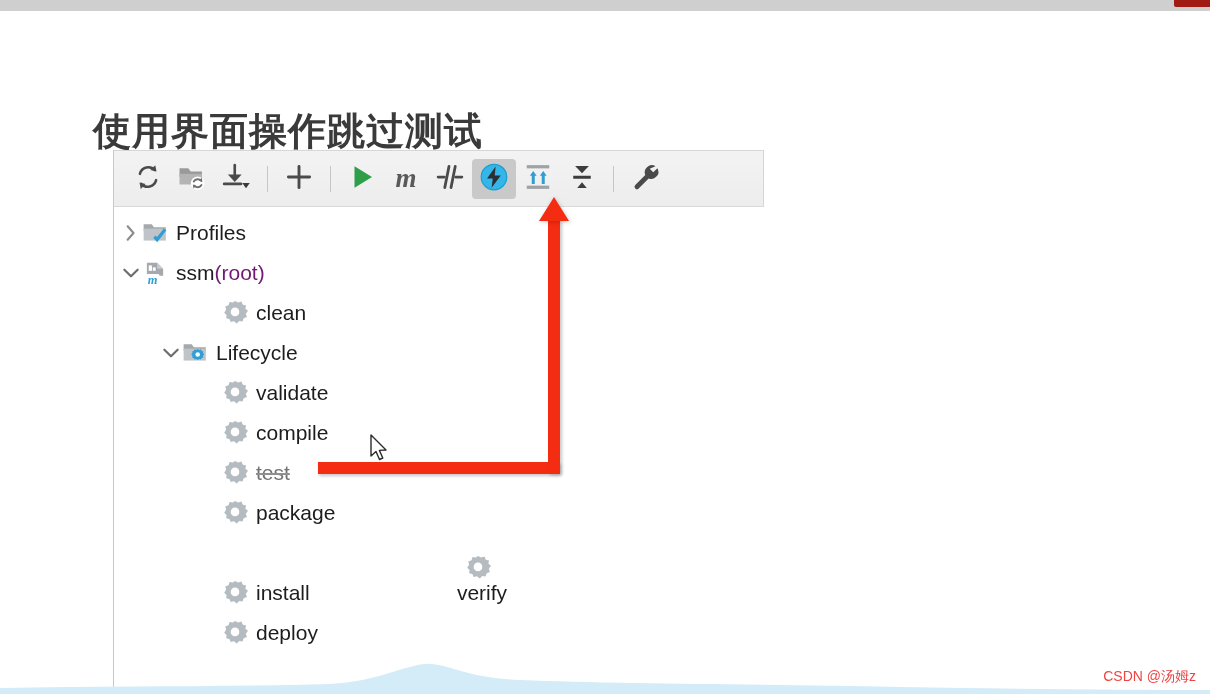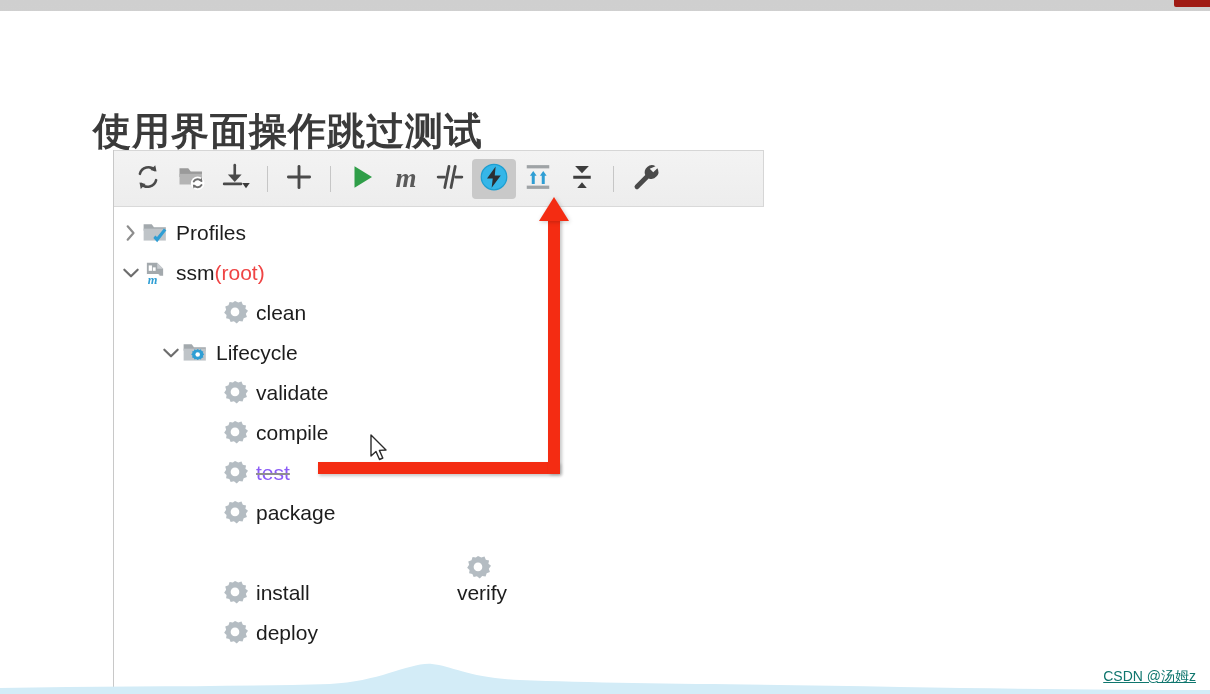--- a/index.html
+++ b/index.html
@@ -95,23 +95,23 @@
   .chev {
     width: 22px; height: 22px;
     display: flex; align-items: center; justify-content: center;
     flex: 0 0 auto;
   }
   .tlabel {
     font-size: 21px;
     color: #1d1d1d;
     white-space: nowrap;
   }
-  .tlabel .muted { color: #ef4444; }
+  .tlabel .muted { color: #701a75; }
   .tlabel.skipped {
-    color: #8b5cf6;
+    color: #737373;
     text-decoration: line-through;
     text-decoration-color: #8f8f8f;
     text-decoration-thickness: 2px;
   }
   .ticon {
     width: 26px; height: 26px;
     display: flex; align-items: center; justify-content: center;
     margin-right: 8px;
     flex: 0 0 auto;
   }
@@ -149,23 +149,22 @@
   .wave {
     position: absolute;
     left: 0; bottom: 0;
     width: 1210px; height: 40px;
     pointer-events: none;
   }
   .watermark {
     position: absolute;
     right: 14px; bottom: 8px;
     font-size: 14px;
-    color: #0f766e;
+    color: #ef4444;
     white-space: nowrap;
-    text-decoration: underline;
   }
 </style>
 </head>
 <body>
 
 <div id="root">
 
   <div class="top-red"></div>
 
   <div class="page">

